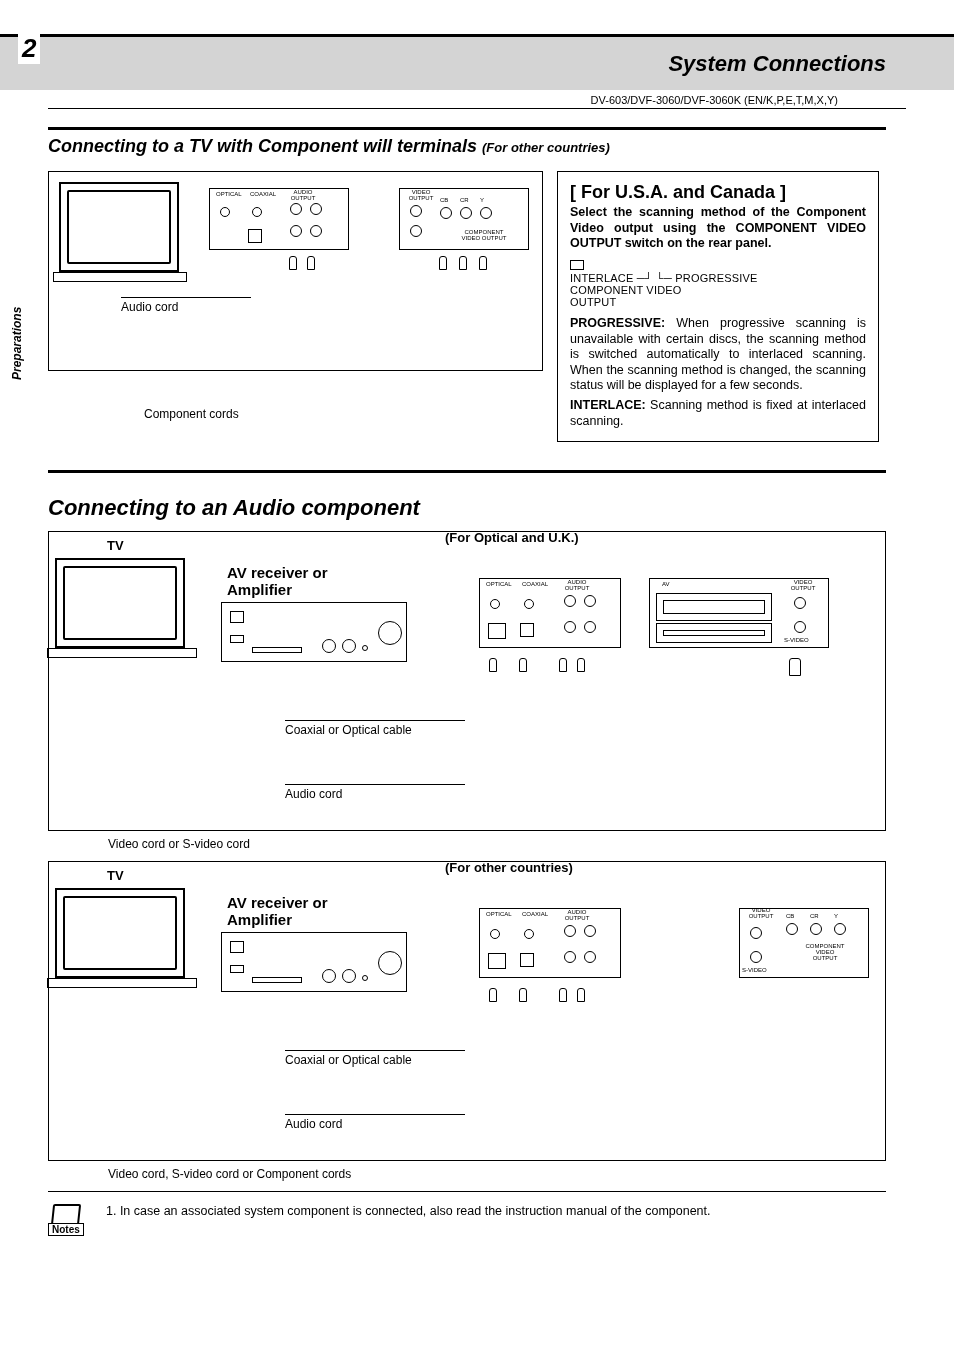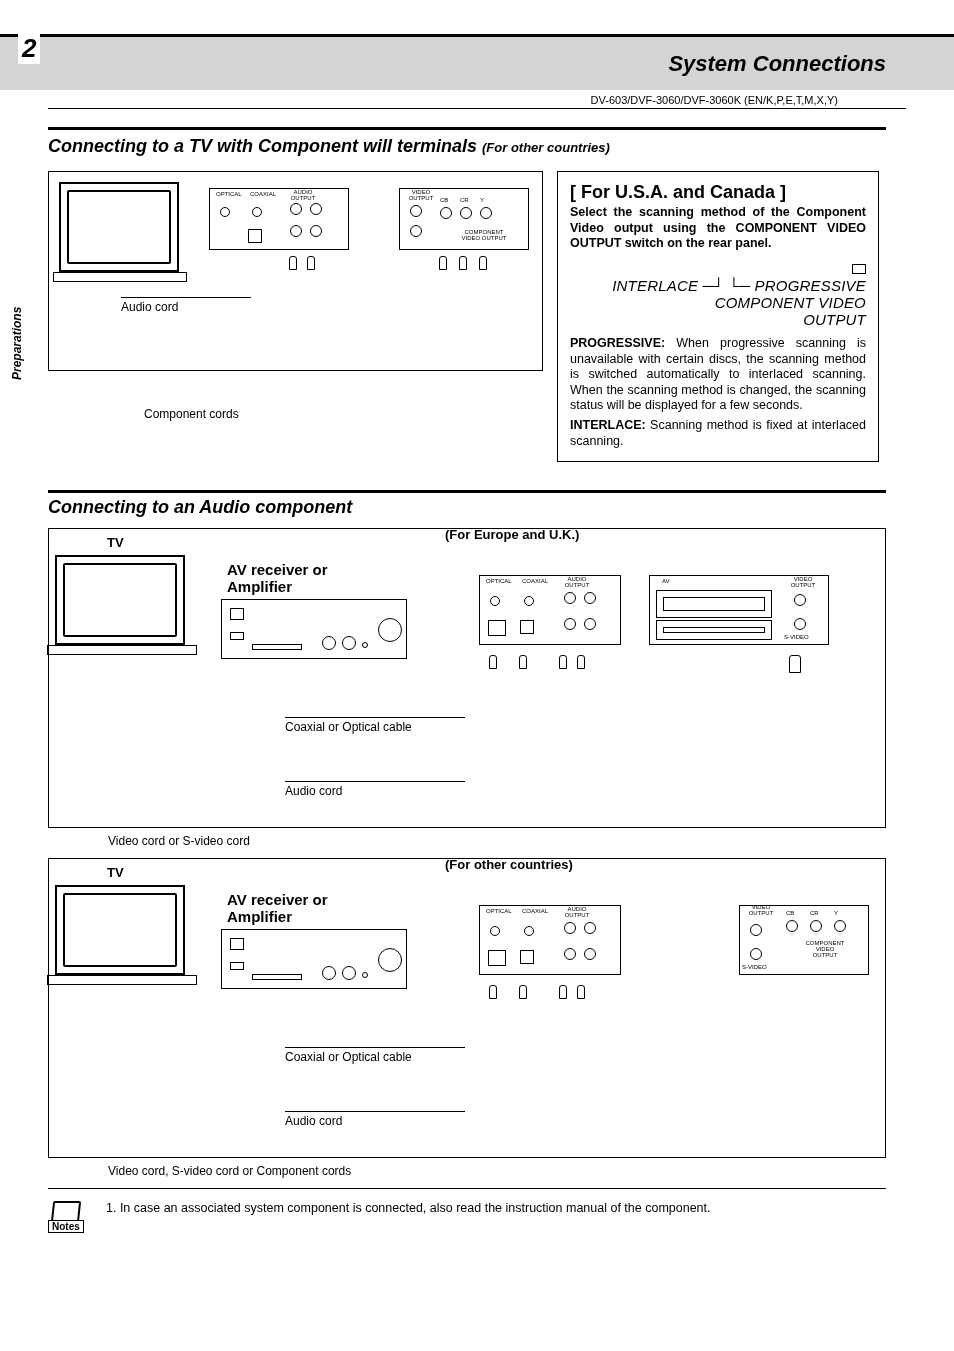--- a/index.html
+++ b/index.html
@@ -62,25 +62,25 @@
     font-weight: bold;
     font-style: italic;
     border-top: 3px solid #000;
     padding-top: 6px;
     margin-top: 6px;
   }
   .h-sub .small {
     font-size: 13px;
   }
   .h-sub2 {
-    font-size: 18px;
+    font-size: 22px;
     font-weight: bold;
     font-style: italic;
     border-top: 3px solid #000;
-    padding-top: 4px;
+    padding-top: 22px;
     margin-top: 28px;
   }
   .row1 {
     display: flex;
     gap: 14px;
     margin-top: 14px;
   }
   .diagram-box {
     border: 1px solid #000;
     width: 495px;
@@ -91,25 +91,24 @@
   .info-box {
     border: 1px solid #000;
     width: 322px;
     padding: 10px 12px 12px;
     font-size: 12.5px;
   }
   .info-box .hdr { font-weight: bold; font-size: 18px; }
   .info-box .bold { font-weight: bold; }
   .info-box p { margin-top: 4px; text-align: justify; line-height: 1.25; }
   .switch-figure {
-    text-align: right;
-    font-size: 15px;
+    text-align: left;
+    font-size: 11px;
     margin: 8px 0;
     letter-spacing: 0.2px;
-    font-style: italic;
   }
   .switch-box {
     display:inline-block; width:14px; height:10px; border:1px solid #000; margin:0 auto;
   }
   .audio-cord-lbl {
     position: absolute;
     font-size: 12px;
     border-top: 1px solid #000;
     background:#fff;
   }
@@ -264,21 +263,21 @@
       </div>
       <p><span class="bold">PROGRESSIVE:</span><span> When progressive scanning is unavailable with certain discs, the scanning method is switched automatically to interlaced scanning. When the scanning method is changed, the scanning status will be displayed for a few seconds.</span></p>
       <p><span class="bold">INTERLACE:</span><span> Scanning method is fixed at interlaced scanning.</span></p>
     </div>
   </div>
 
   <div class="h-sub2">Connecting to an Audio component</div>
 
   <div class="diag-row">
     <div class="big-diagram">
-      <div class="region-hdr" style="left:396px; top:-2px;">(For Europe and U.K.)</div>
+      <div class="region-hdr" style="left:396px; top:-2px;">(For Optical and U.K.)</div>
       <div class="tv-lbl" style="left:58px; top:6px;">TV</div>
       <div class="avamp-lbl" style="left:178px; top:32px;">AV receiver or Amplifier</div>
 
       <div class="tv-screen" style="left:6px; top:26px;"></div>
       <div class="tv-base" style="left:-2px; top:116px;"></div>
 
       <div class="amp-box" style="left:172px; top:70px;">
         <div class="bar" style="left:8px; top:8px; width:14px; height:12px;"></div>
         <div class="bar" style="left:8px; top:32px; width:14px; height:8px;"></div>
         <div class="bar" style="left:30px; top:44px; width:50px; height:6px;"></div>

